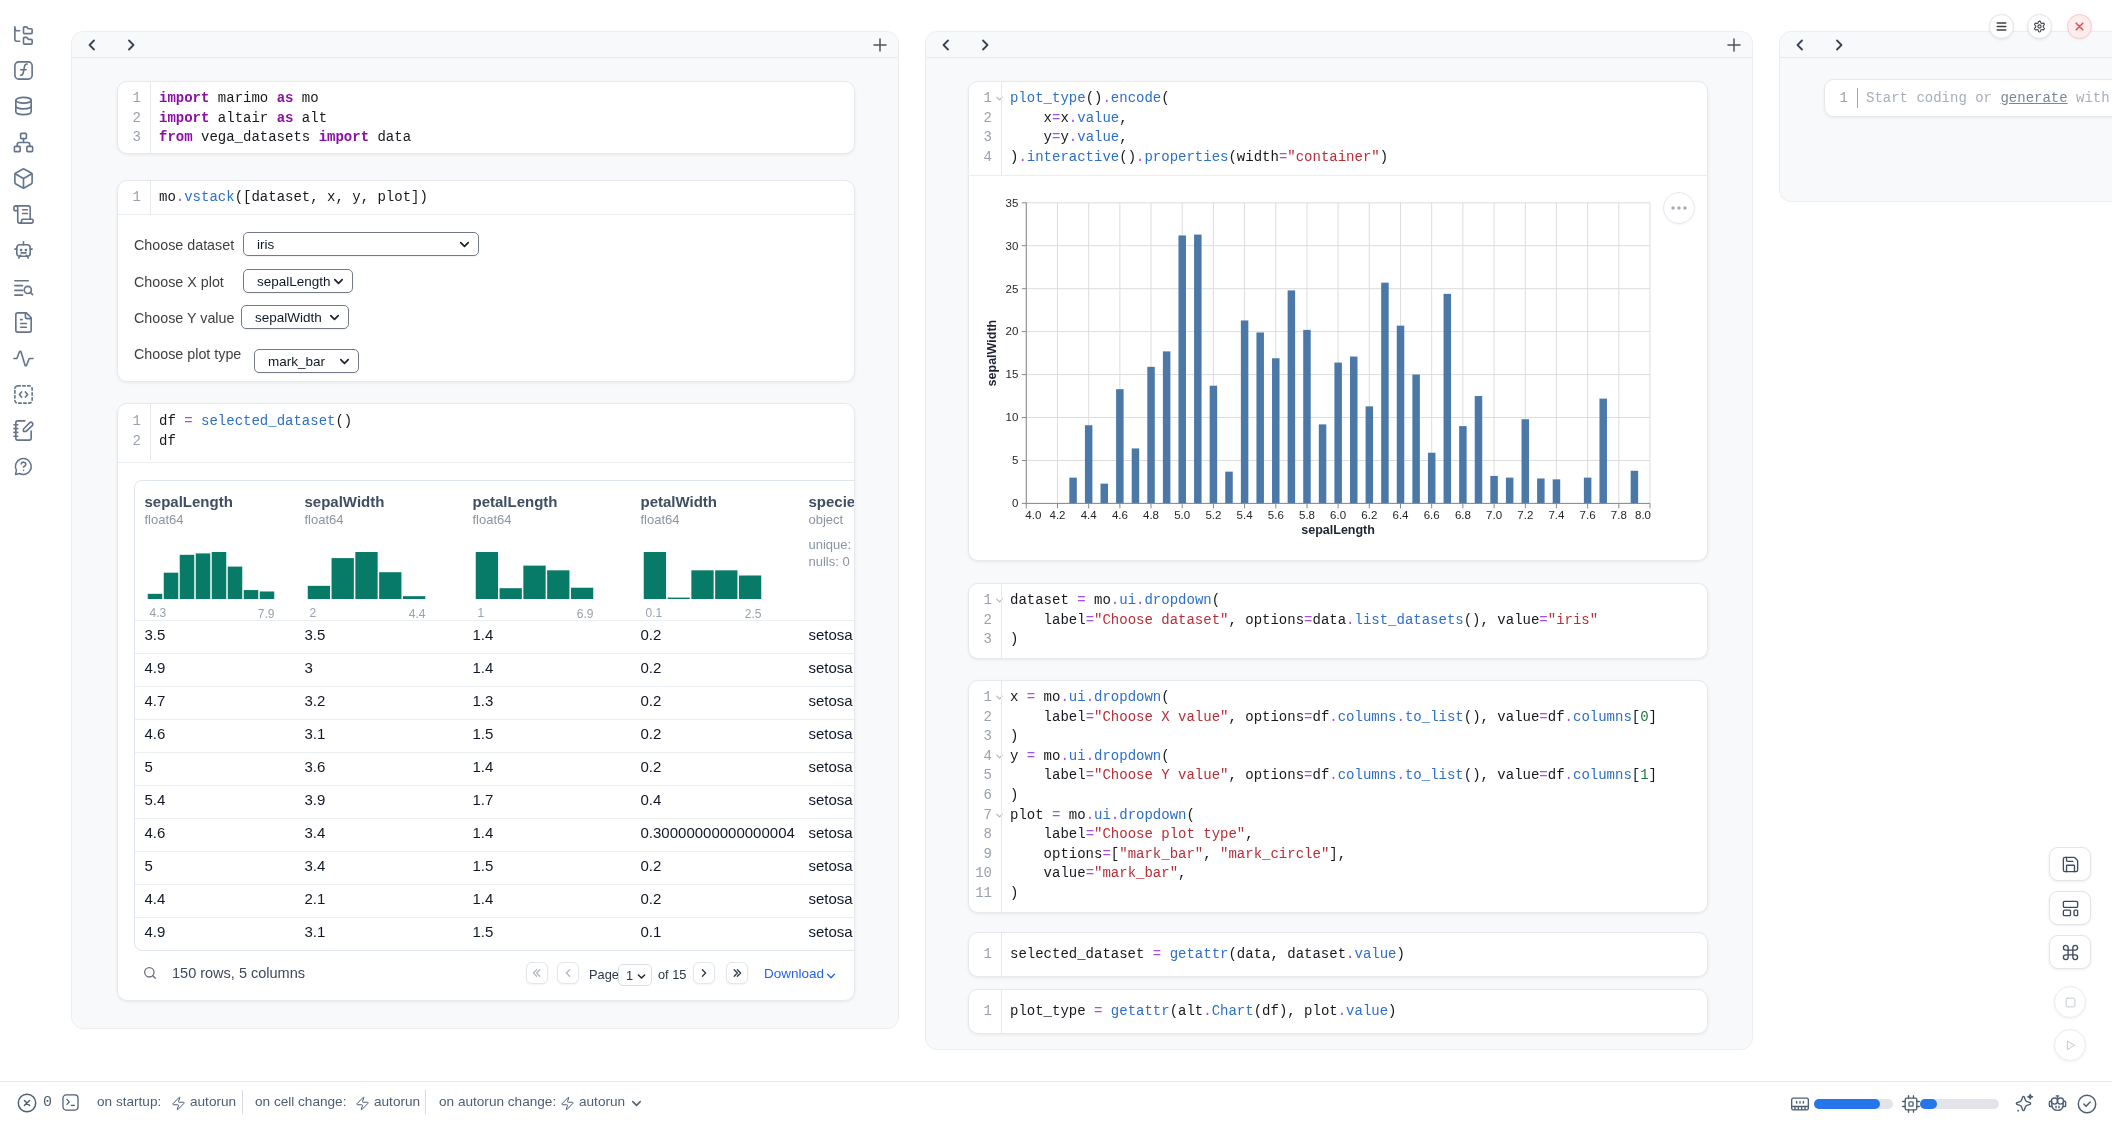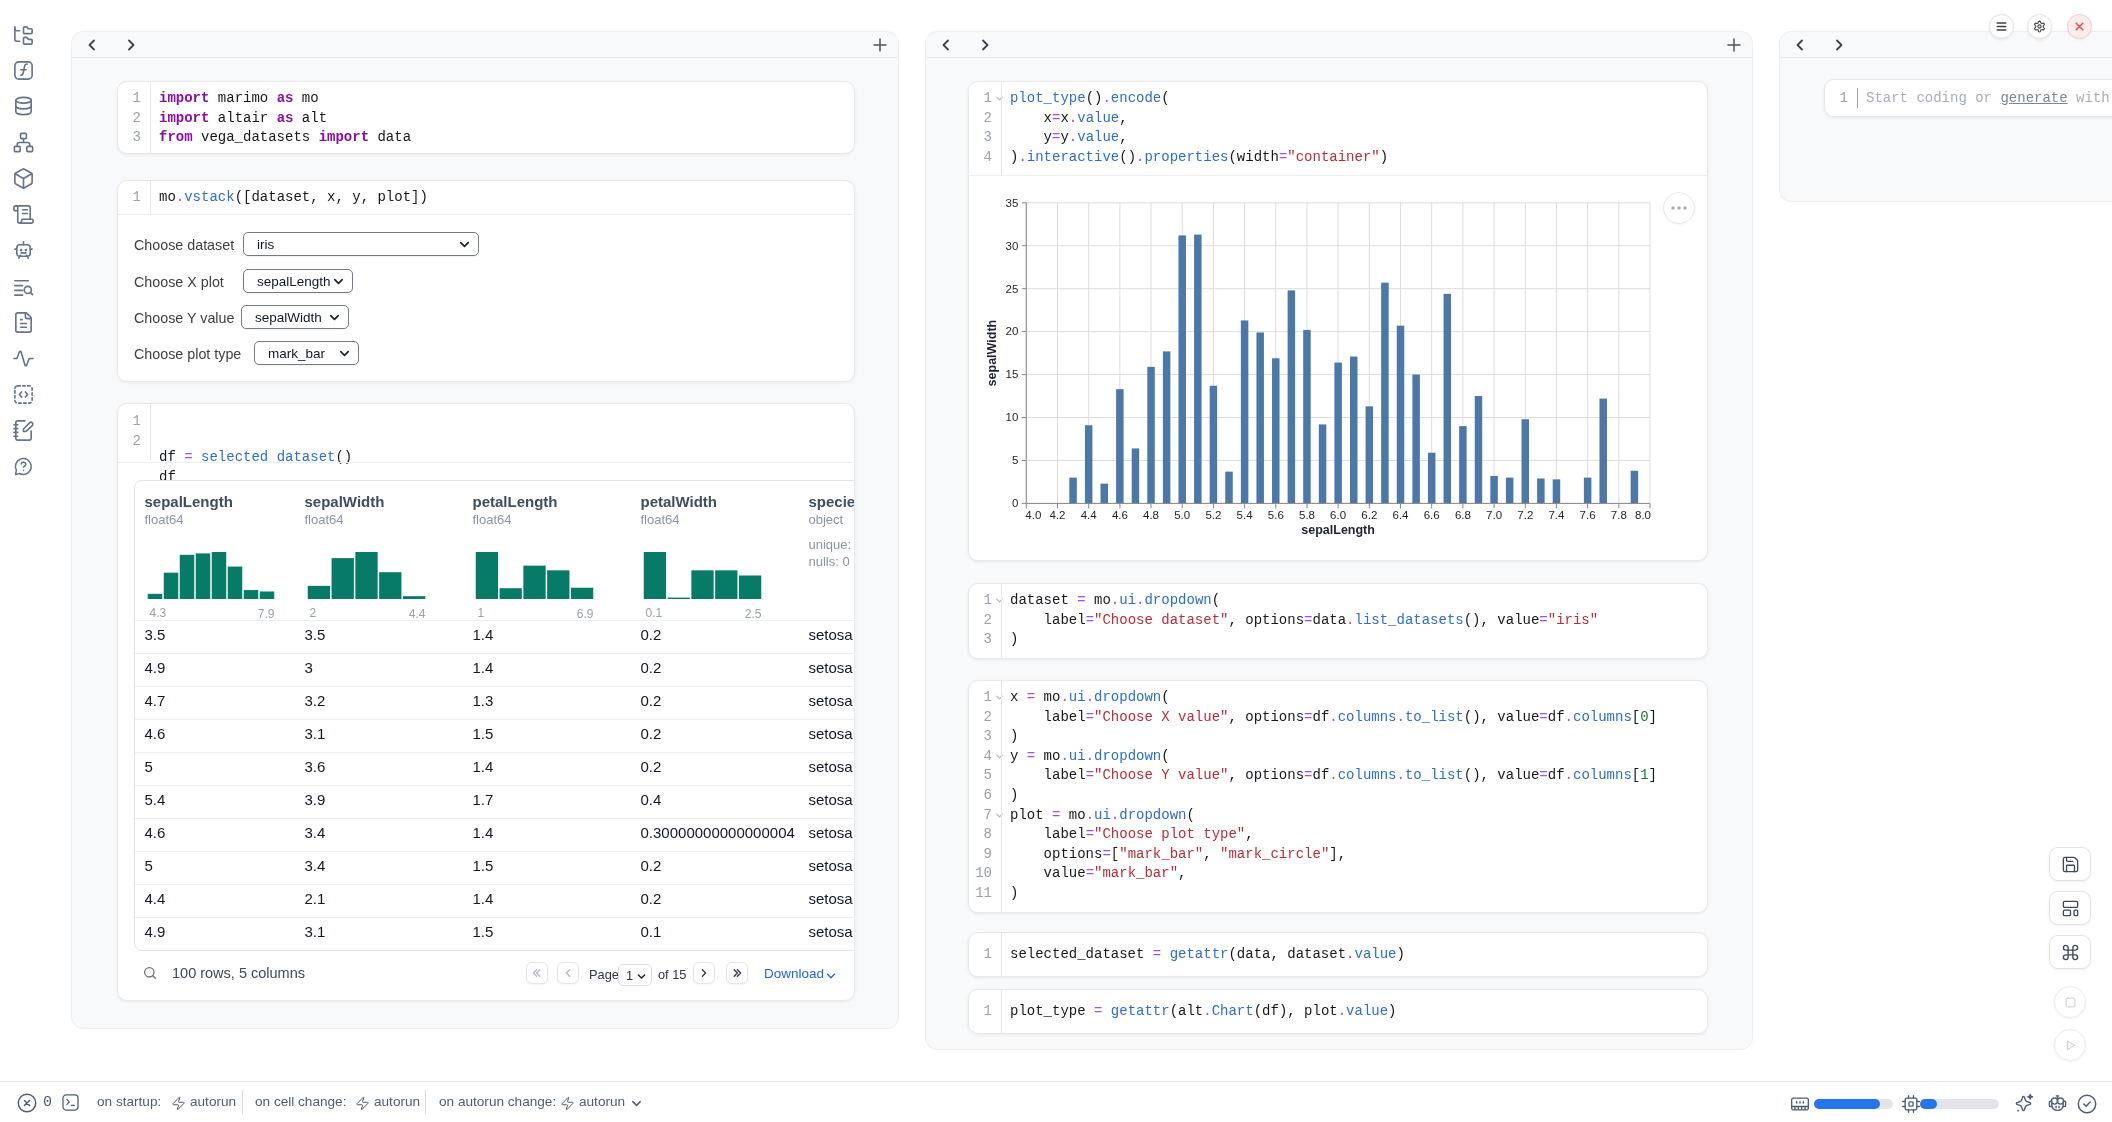--- a/index.html
+++ b/index.html
@@ -137,31 +137,31 @@
   <div class="sel" style="left:125px; top:88px; width:110px; height:24px;">sepalLength
     <svg width="13" height="13" viewBox="0 0 14 14" fill="none" stroke="#1b212c" stroke-width="1.8" stroke-linecap="round" stroke-linejoin="round">
         <path d="M3 5l4 4 4-4"></path>
       </svg></div>
   <div class="lbl" style="left:16px; top:129px;">Choose Y value</div>
   <div class="sel" style="left:123px; top:124px; width:108px; height:24px;">sepalWidth
     <svg width="13" height="13" viewBox="0 0 14 14" fill="none" stroke="#1b212c" stroke-width="1.8" stroke-linecap="round" stroke-linejoin="round">
         <path d="M3 5l4 4 4-4"></path>
       </svg></div>
   <div class="lbl" style="left:16px; top:165px;">Choose plot type</div>
-  <div class="sel" style="left:136px; top:160px; width:105px; height:24px;">mark_bar
+  <div class="sel" style="left:136px; top:168px; width:105px; height:24px;">mark_bar
     <svg width="13" height="13" viewBox="0 0 14 14" fill="none" stroke="#1b212c" stroke-width="1.8" stroke-linecap="round" stroke-linejoin="round">
         <path d="M3 5l4 4 4-4"></path>
       </svg></div>
 </div>
 
 <div class="cell" style="left:117px; top:403px; width:738px; height:598px;">
   <div class="nums" style="left:0; top:8px; width:23px;">1
 2</div>
   <div class="lndiv" style="left:32px; top:0; height:56px;"></div>
-  <div class="code" style="left:41px; top:8px;margin-top:36px;">df <span class="o">=</span> <span class="b">selected_dataset</span>()
+  <div class="code" style="left:41px; top:8px;">df <span class="o">=</span> <span class="b">selected_dataset</span>()
 df</div>
   <div class="cdiv" style="top:58px;"></div>
   <div class="abs" style="left:15.5px; top:76px; width:730px; height:471px; border:1px solid #dfe5ec; border-radius:8px; background:#fff; overflow:hidden;">
   <div class="abs" style="left:10px; top:11.5px; font-size:15px; font-weight:bold; color:#3f4e63;">sepalLength</div>
   <div class="abs" style="left:10px; top:30.5px; font-size:13px; color:#8b94a3;">float64</div>
   <div class="abs" style="left:170px; top:11.5px; font-size:15px; font-weight:bold; color:#3f4e63;">sepalWidth</div>
   <div class="abs" style="left:170px; top:30.5px; font-size:13px; color:#8b94a3;">float64</div>
   <div class="abs" style="left:338px; top:11.5px; font-size:15px; font-weight:bold; color:#3f4e63;">petalLength</div>
   <div class="abs" style="left:338px; top:30.5px; font-size:13px; color:#8b94a3;">float64</div>
   <div class="abs" style="left:506px; top:11.5px; font-size:15px; font-weight:bold; color:#3f4e63;">petalWidth</div>
@@ -267,21 +267,21 @@
   <div class="abs" style="left:10px; top:441.5px; font-size:15px; color:#111827;">4.9</div>
   <div class="abs" style="left:170px; top:441.5px; font-size:15px; color:#111827;">3.1</div>
   <div class="abs" style="left:338px; top:441.5px; font-size:15px; color:#111827;">1.5</div>
   <div class="abs" style="left:506px; top:441.5px; font-size:15px; color:#111827;">0.1</div>
   <div class="abs" style="left:674px; top:441.5px; font-size:15px; color:#111827;">setosa</div>
   </div>
   <svg class="abs" style="left:24px; top:561px;" width="16" height="16" viewBox="0 0 24 24" fill="none" stroke="#6b7280" stroke-width="2" stroke-linecap="round">
       <circle cx="11" cy="11" r="7"></circle>
       <path d="m20 20-3.8-3.8"></path>
     </svg>
-  <div class="abs" style="left:54px; top:561px; font-size:14.5px; color:#3d4a5c;">100 rows, 5 columns</div>
+  <div class="abs" style="left:54px; top:561px; font-size:14.5px; color:#3d4a5c;">150 rows, 5 columns</div>
   <div class="abs" style="left:408px; top:558px; width:22px; height:22px; background:#fff; border:1px solid #e3e6eb;border-radius:6px; box-shadow:0 1px 2px rgba(0,0,0,.05);">
       <svg width="20" height="20" viewBox="0 0 25 25" fill="none" stroke="#b3bac4" stroke-width="1.7" stroke-linecap="round" stroke-linejoin="round">
         <path d="M13.5 8.5 9.5 12.5l4 4M17.5 8.5l-4 4 4 4" transform="translate(-1.5 0)"></path>
       </svg>
     </div>
   <div class="abs" style="left:439px; top:558px; width:22px; height:22px; background:#fff; border:1px solid #e3e6eb;border-radius:6px; box-shadow:0 1px 2px rgba(0,0,0,.05);">
       <svg width="20" height="20" viewBox="0 0 25 25" fill="none" stroke="#b3bac4" stroke-width="1.7" stroke-linecap="round" stroke-linejoin="round">
         <path d="M14.5 8.5l-4 4 4 4"></path>
       </svg>
     </div>

